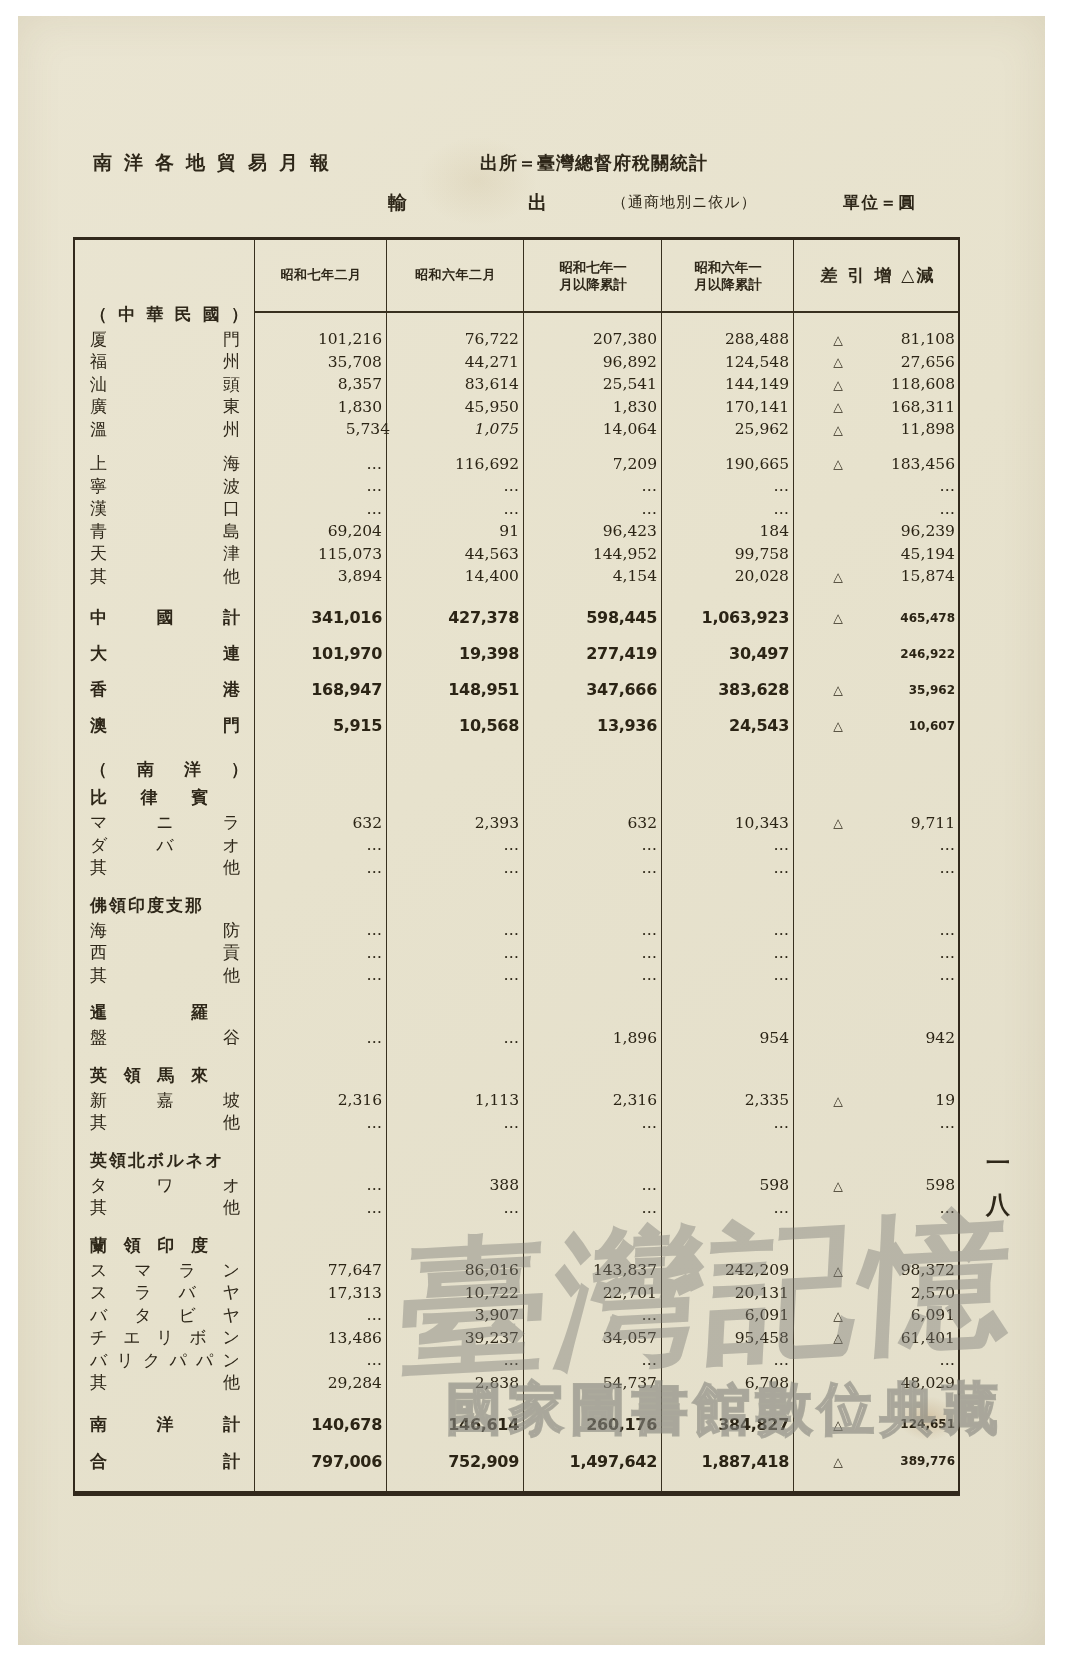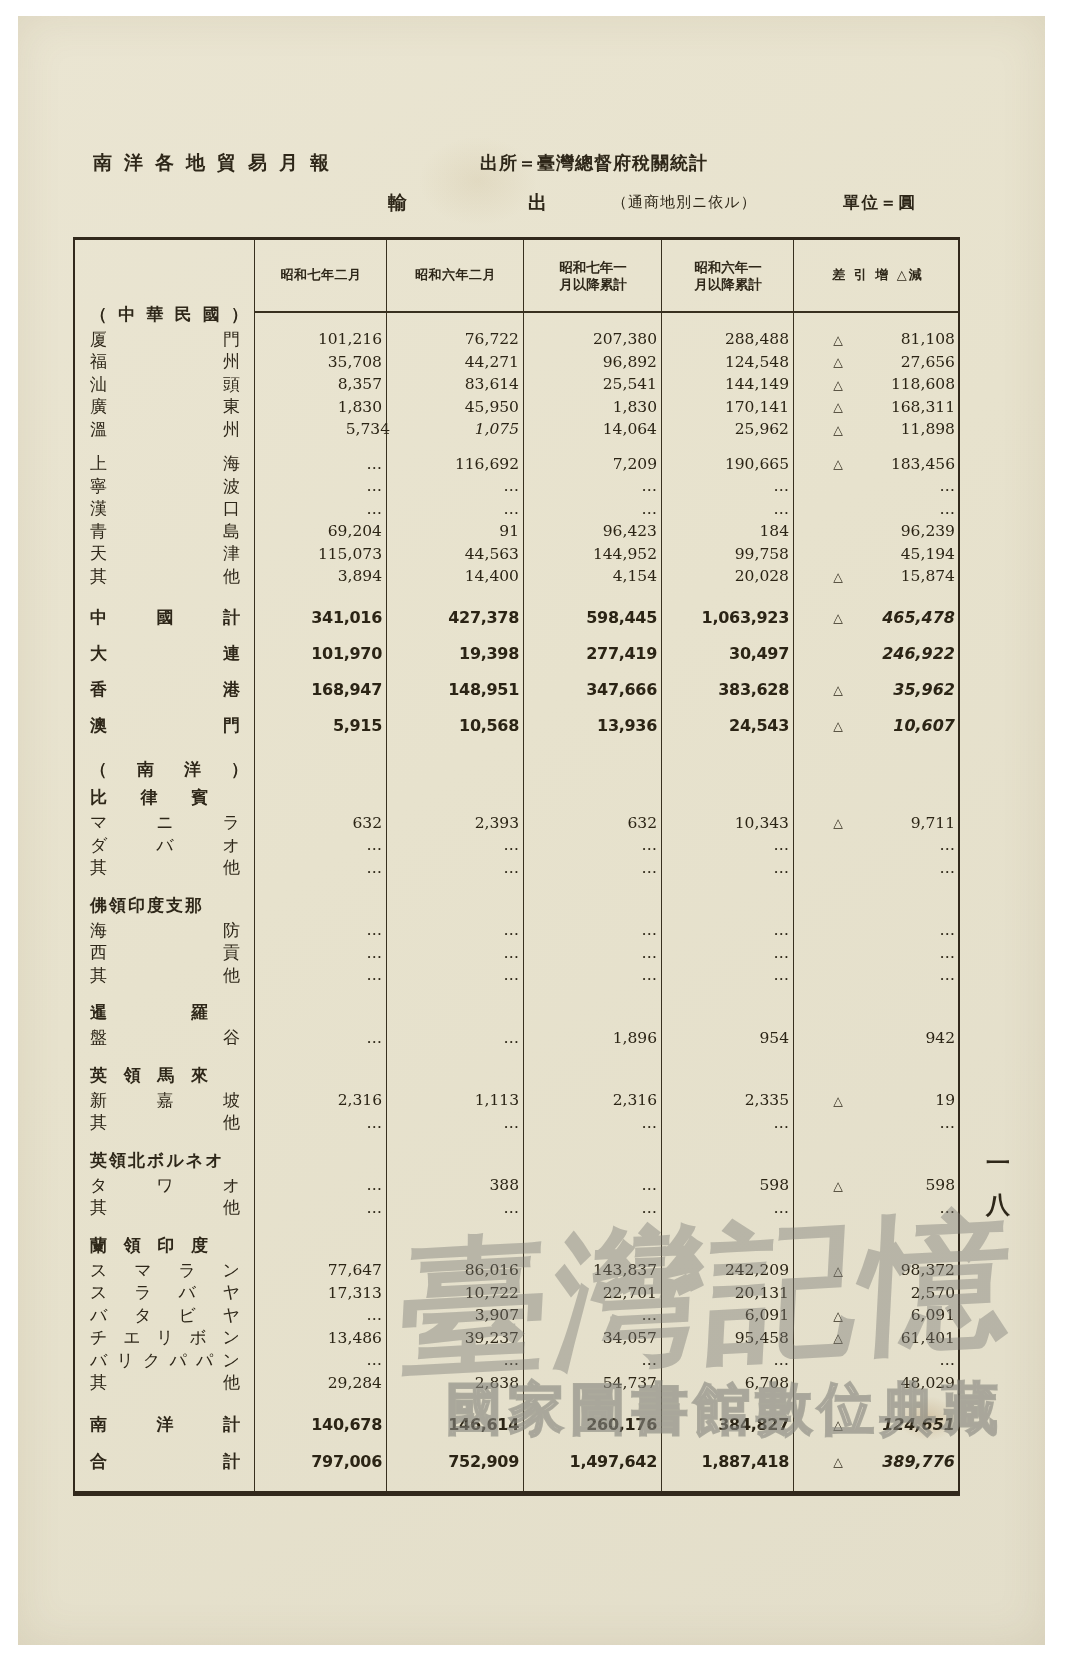--- a/index.html
+++ b/index.html
@@ -25,38 +25,38 @@
 
   
   .tbl{position:absolute;left:73px;top:237px;width:887px;height:1259px;
        border:2px solid #32291c;border-top-width:3px;border-bottom-width:5px;box-sizing:border-box;}
   .vline{position:absolute;top:0;bottom:0;width:1.5px;background:#38301f;}
   .hline{position:absolute;height:1.5px;background:#38301f;}
   .thead-cell{position:absolute;top:0;height:71px;display:flex;flex-direction:column;
               align-items:center;justify-content:center;text-align:center;font-weight:bold;line-height:1.25;}
   .th-1l{font-size:13px;letter-spacing:.5px;}
   .th-2l{font-size:13.5px;}
-  .th-diff{font-size:13px;letter-spacing:2px;}
+  .th-diff{font-size:17px;letter-spacing:2px;}
 
   
   .row{position:absolute;left:0;width:100%;}
   .lab{position:absolute;left:0;top:0;bottom:0;width:180px;display:flex;align-items:center;
        padding-left:15px;box-sizing:border-box;font-size:17px;white-space:nowrap;}
   .lab .sp{display:flex;justify-content:space-between;}
   .row.section .lab,.row.total .lab,.row.grand .lab{font-weight:bold;}
   .row.section .lab.tight{letter-spacing:2px;}
   .num{position:absolute;top:0;bottom:0;display:flex;align-items:center;justify-content:flex-end;
        padding-right:5px;box-sizing:border-box;font-size:15.5px;color:#2b2415;}
   .row.total .num,.row.grand .num{font-family:"DejaVu Sans","Liberation Sans",sans-serif;
        font-weight:bold;font-size:16px;letter-spacing:-.3px;}
   .diffcell{position:absolute;top:0;bottom:0;display:flex;align-items:center;box-sizing:border-box;
        padding-left:18px;padding-right:7px;}
   .dmark{width:52px;text-align:center;font-size:12.5px;}
   .dval{flex:1;text-align:right;font-size:15.5px;color:#2b2415;}
-  .row.total .dval,.row.grand .dval{font-family:"DejaVu Sans","Liberation Sans",sans-serif;font-weight:bold;font-size:16px;font-style:italic;}
+  .row.total .dval,.row.grand .dval{font-family:"DejaVu Sans","Liberation Sans",sans-serif;font-weight:bold;font-size:12px;}
 
   
   .folio{position:absolute;left:978px;top:1142px;width:40px;text-align:center;font-size:24px;font-weight:bold;line-height:42px;}
 
   
   .wm-callig{position:absolute;left:400px;top:1196px;width:640px;font-size:148px;font-weight:bold;
              letter-spacing:6px;color:rgba(122,122,116,.42);transform:rotate(-3deg) skewX(-6deg);
              white-space:nowrap;pointer-events:none;}
   .wm-latin{position:absolute;left:695px;top:1316px;font-size:40px;color:rgba(138,138,132,.55);
             letter-spacing:1px;pointer-events:none;}

